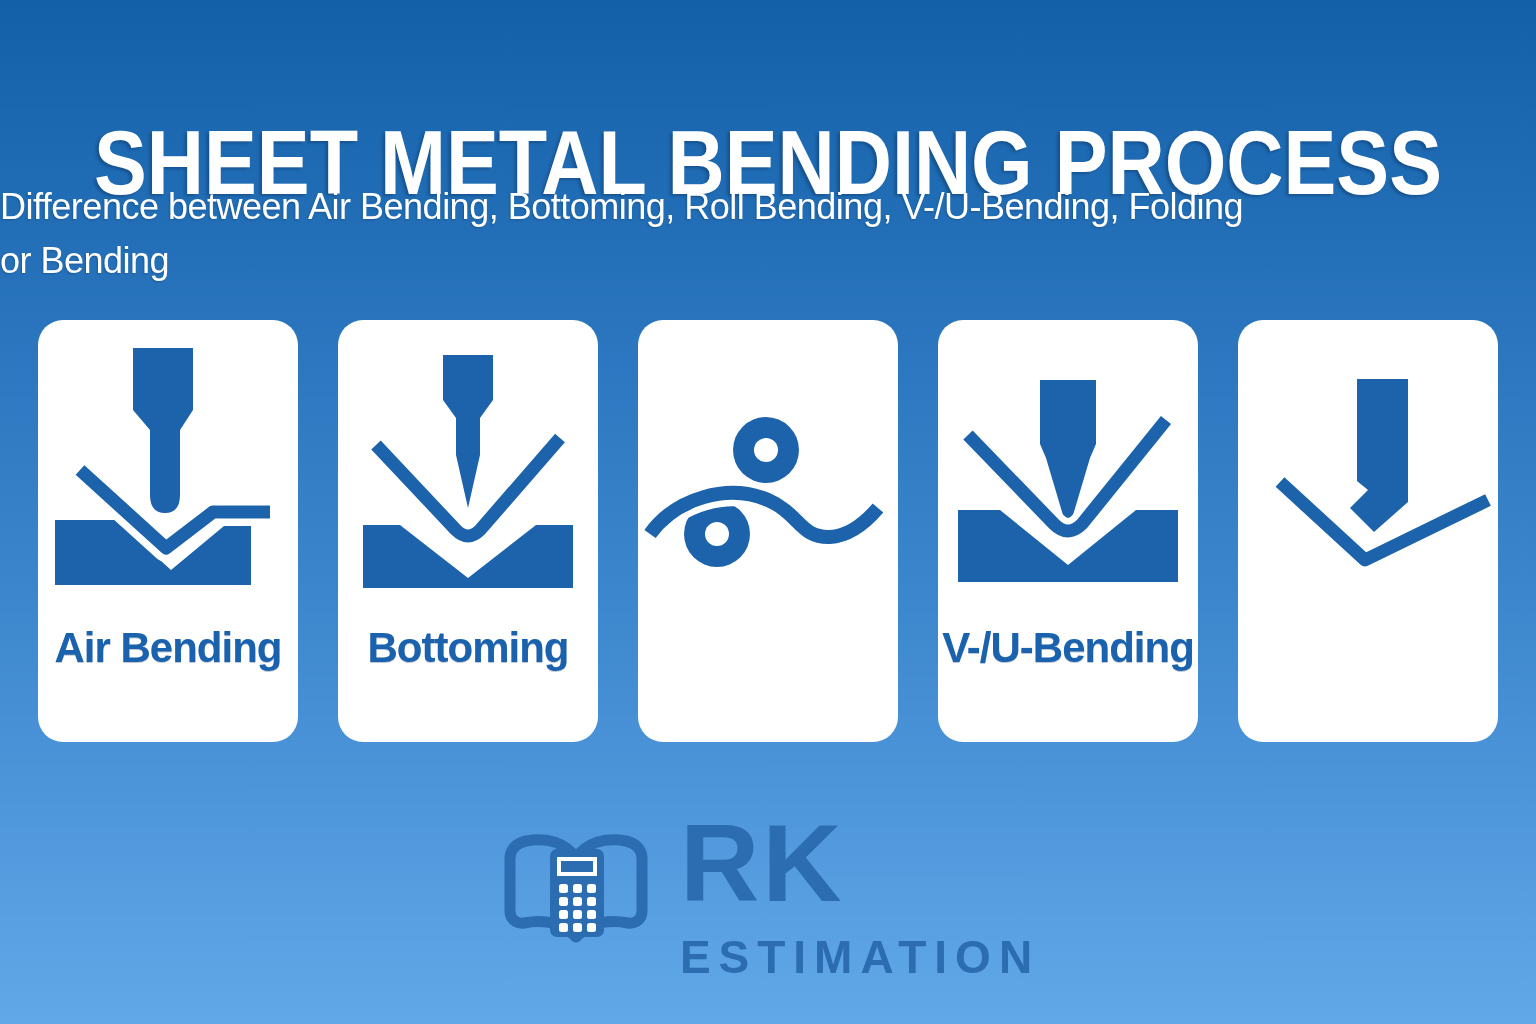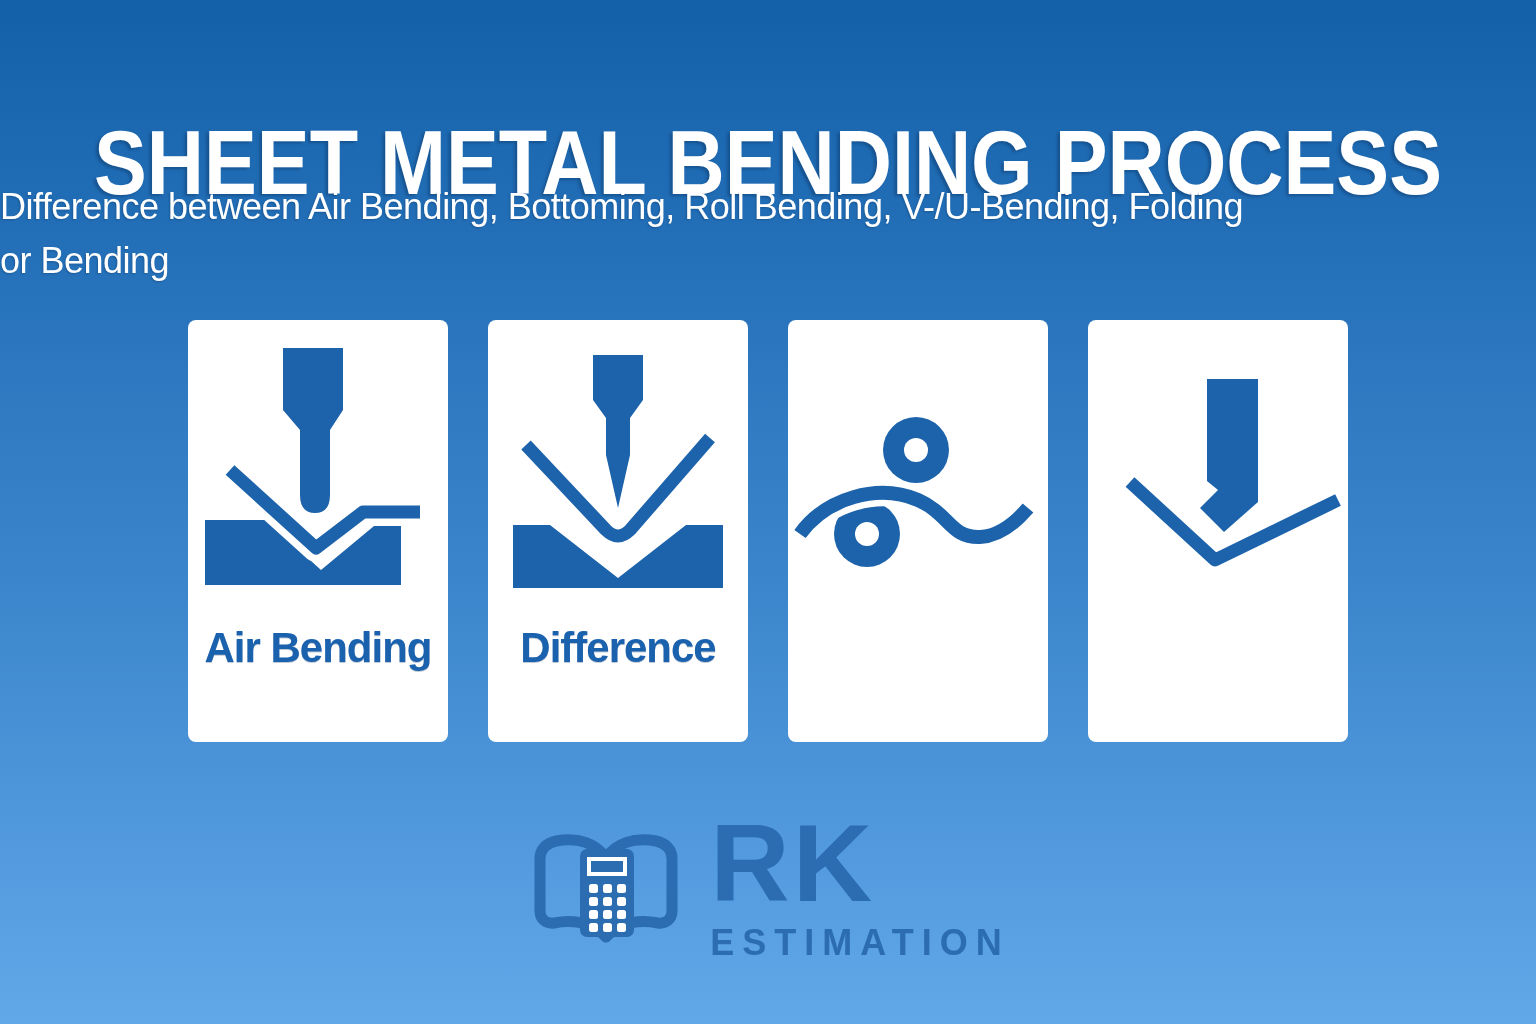--- a/index.html
+++ b/index.html
@@ -18,38 +18,38 @@
   .subtitle{
     position:absolute;top:180px;left:0;width:1536px;
     text-align:left;color:#ffffff;font-size:36px;line-height:1.5;
     letter-spacing:-0.5px;text-shadow:-1px 1px 2px rgba(8,40,80,0.30);
   }
   .cards{
     position:absolute;top:320px;left:0;width:1536px;
     display:flex;justify-content:center;gap:40px;
   }
   .card{
-    width:260px;height:422px;background:#ffffff;border-radius:8px;
+    width:260px;height:422px;background:#ffffff;border-radius:25px;
     position:relative;flex:0 0 auto;
   }
   .card svg.icon{position:absolute;top:20px;left:0;}
   .card .label{
     position:absolute;top:302px;left:0;width:100%;
     text-align:center;color:#1b62ae;font-weight:bold;font-size:42px;
     line-height:1.22;letter-spacing:-1px;white-space:pre-line;
     text-shadow:0 1px 0 rgba(10,35,80,0.25);
   }
   .logo{
     position:absolute;top:805px;left:0;width:1536px;
     display:flex;justify-content:center;align-items:flex-start;gap:24px;
     color:#2c6db1;
   }
   .logo-text{display:flex;flex-direction:column;align-items:flex-start;margin-top:6px;}
   .logo-name{font-size:110px;font-weight:bold;line-height:0.95;letter-spacing:3px;}
-  .logo-subname{font-size:36px;font-weight:bold;letter-spacing:8px;margin-top:6px;}
+  .logo-subname{font-size:46px;font-weight:bold;letter-spacing:8px;margin-top:14px;}
   .book-icon{margin-top:8px;}
 </style>
 </head>
 <body>
 
 <h1 class="title">SHEET METAL BENDING PROCESS</h1>
 
 <div class="subtitle">
   <div>Difference between Air Bending, Bottoming, Roll Bending, V-/U-Bending, Folding</div>
   <div>or Bending</div>
@@ -79,38 +79,53 @@
         <path d="M25,185 H62 L130,238 L198,185 H235 V248 H25 Z" fill="#1d63ab"></path>
       </g>
       <g>
         <path d="M105,15 H155 V60 L142,78 V115 L130,168 L118,115 V78 L105,60 Z" fill="#1d63ab"></path>
       </g>
       <g>
         <path d="M38,105 L118,190 Q130,202 142,190 L222,98" fill="none" stroke="#ffffff" stroke-width="26" stroke-linejoin="round"></path>
         <path d="M38,105 L118,190 Q130,202 142,190 L222,98" fill="none" stroke="#1d63ab" stroke-width="13" stroke-linejoin="round"></path>
       </g>
     </svg>
-    <div class="label">Difference</div>
+    <div class="label">Bottoming</div>
   </article>
 
   <article class="card">
     <svg class="icon" width="260" height="280" viewBox="0 0 260 280">
       <g>
         <circle cx="128" cy="110" r="33" fill="#1d63ab"></circle>
         <circle cx="128" cy="110" r="12" fill="#ffffff"></circle>
         <circle cx="79" cy="194" r="33" fill="#1d63ab"></circle>
         <circle cx="79" cy="194" r="12" fill="#ffffff"></circle>
       </g>
       <g>
         <path d="M12,194 C38,158 90,143 130,160 C162,174 162,198 192,197 C212,196 228,182 240,168" fill="none" stroke="#ffffff" stroke-width="27"></path>
         <path d="M12,194 C38,158 90,143 130,160 C162,174 162,198 192,197 C212,196 228,182 240,168" fill="none" stroke="#1d63ab" stroke-width="14"></path>
       </g>
     </svg>
   </article>
 
+  <article class="card">
+    <svg class="icon" width="260" height="280" viewBox="0 0 260 280">
+      <g>
+        <path d="M20,170 H62 L130,225 L198,170 H240 V242 H20 Z" fill="#1d63ab"></path>
+      </g>
+      <g>
+        <path d="M102,40 H158 V104 L152,118 L130,192 L108,118 L102,104 Z" fill="#1d63ab"></path>
+      </g>
+      <g>
+        <path d="M30,95 L116,184 Q130,198 144,184 L228,80" fill="none" stroke="#ffffff" stroke-width="26" stroke-linejoin="round"></path>
+        <path d="M30,95 L116,184 Q130,198 144,184 L228,80" fill="none" stroke="#1d63ab" stroke-width="13" stroke-linejoin="round"></path>
+      </g>
+    </svg>
+    <div class="label">V-/U-Bending</div>
+  </article>
 
   <article class="card">
     <svg class="icon" width="260" height="280" viewBox="0 0 260 280">
       <g>
         <polyline points="42,142 127,220 250,160" fill="none" stroke="#ffffff" stroke-width="26" stroke-linejoin="round"></polyline>
         <polyline points="42,142 127,220 250,160" fill="none" stroke="#1d63ab" stroke-width="13" stroke-linejoin="round"></polyline>
       </g>
       <g>
         <polygon points="119,39 170,39 170,162 136,192 112,168 130,150 119,141" fill="#1d63ab"></polygon>
       </g>

